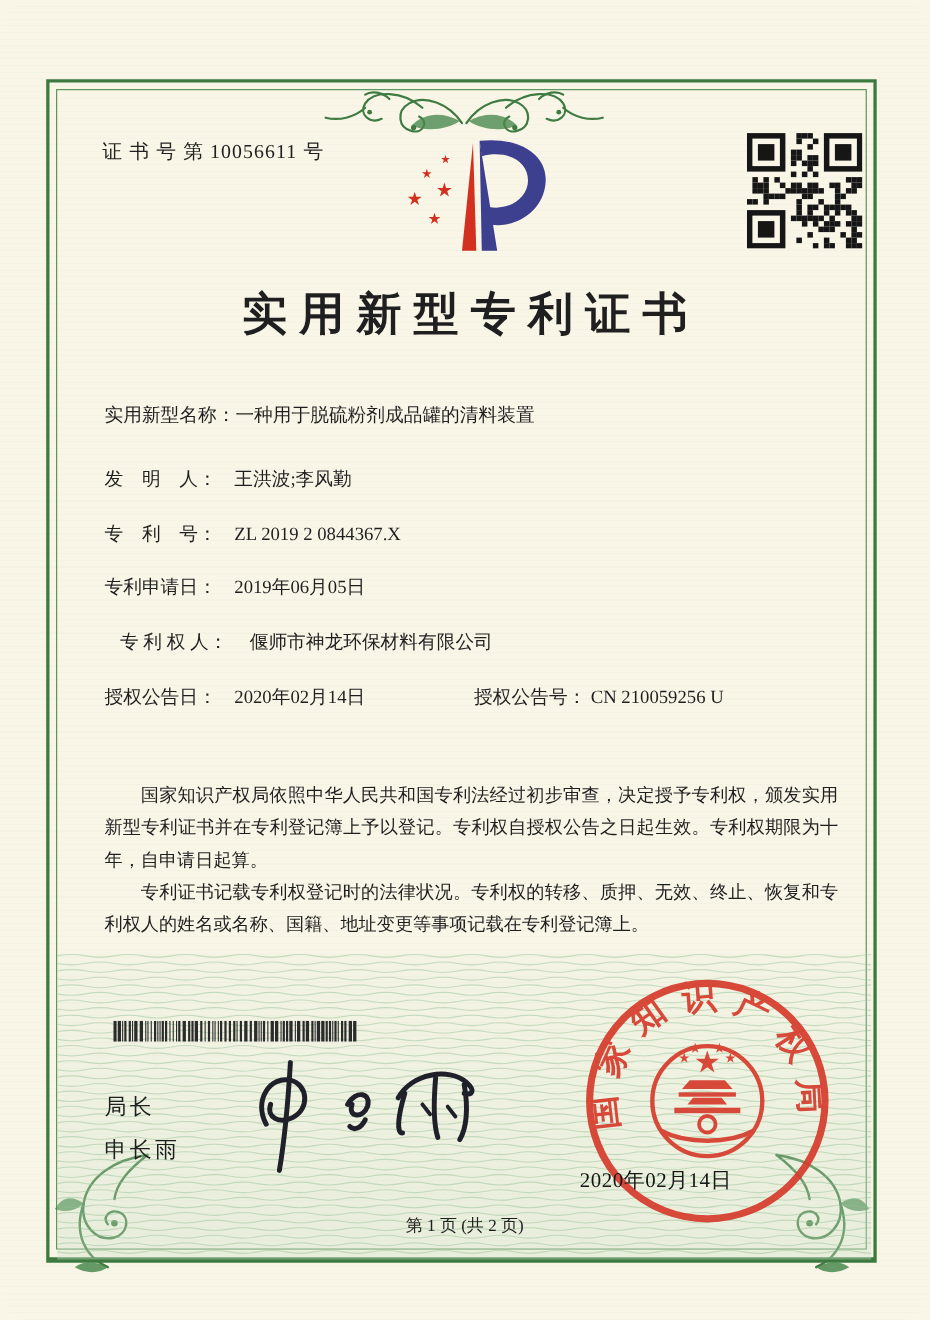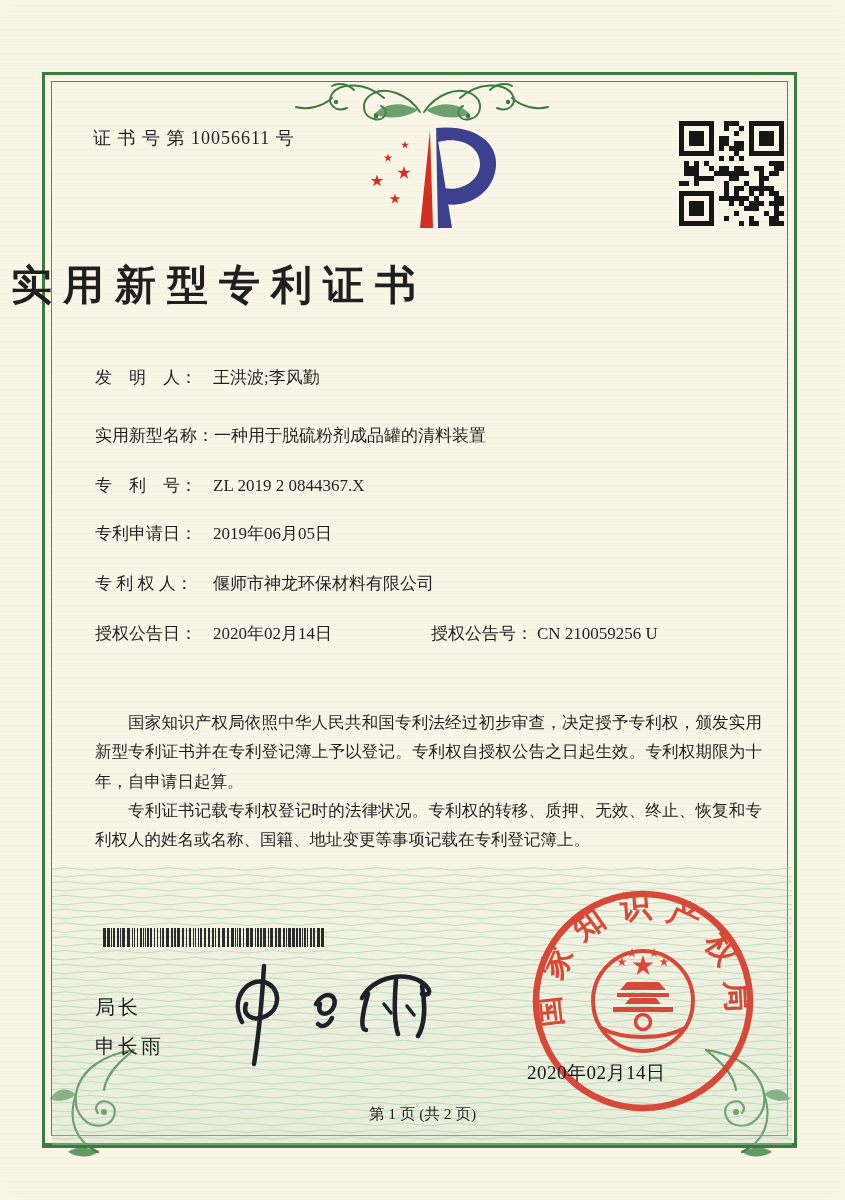--- a/index.html
+++ b/index.html
@@ -16,29 +16,29 @@
     border-radius:28px;
   }
   .abs{position:absolute;}
   
   .frame-outer{left:42px;top:72px;width:749px;height:1068px;border:3px solid #3c7a40;border-bottom-width:5px;}
   .frame-inner{left:51px;top:81px;width:735px;height:1053px;border:1px solid #4e8a52;}
   
   .cert-no{left:93px;top:126px;font-size:18px;letter-spacing:1px;}
   .logo{left:348px;top:120px;}
   .qr{left:679px;top:121px;}
-  .title{left:0;top:258px;width:100%;font-size:41px;font-weight:bold;letter-spacing:11px;padding-left:11px;box-sizing:border-box;}
+  .title{left:0;top:258px;width:100%;text-align:center;font-size:41px;font-weight:bold;letter-spacing:11px;padding-left:11px;box-sizing:border-box;}
   
   .fields{left:95px;top:366px;width:668px;font-size:17px;}
   .field-row{position:relative;height:21px;}
   .field-row:nth-child(1){margin-bottom:37px;}
   .field-row:nth-child(2){margin-bottom:29px;}
   .field-row:nth-child(3){margin-bottom:27px;}
   .field-row:nth-child(4){margin-bottom:29px;}
-  .field-row:nth-child(5){margin-bottom:29px;}
+  .field-row:nth-child(5){margin-bottom:29px;margin-left:14px;}
   .field-row:nth-child(6){margin-bottom:29px;}
   .flabel{display:inline-block;min-width:118px;}
   .grant{position:absolute;left:336px;top:0;}
   .grant .flabel{min-width:0;margin-right:4px;font-family:Liberation Mono, monospace;}
   
   .paras{left:95px;top:708px;width:667px;font-size:16.5px;line-height:1.78;text-align:justify;}
   .paras p{margin:0;text-indent:2em;}
   
   .band{left:52px;top:866px;width:740px;height:279px;background:linear-gradient(180deg, rgba(205,225,200,0.10), rgba(205,225,200,0.38));}
   .band svg{display:block;}
@@ -234,24 +234,24 @@
       <rect x="80" y="10" width="15" height="15"></rect>
       <rect x="0" y="70" width="35" height="35"></rect>
       <rect fill="#f9f6e8" x="5" y="75" width="25" height="25"></rect>
       <rect x="10" y="80" width="15" height="15"></rect>
     </svg>
 
   <div class="abs title">实用新型专利证书</div>
 
   <div class="abs fields">
     <div class="field-row">
+      <span class="flabel">实用新型名称：</span><span class="fvalue">一种用于脱硫粉剂成品罐的清料装置</span>
+    </div>
+    <div class="field-row">
       <span class="flabel">发　明　人：</span><span class="fvalue">王洪波;李风勤</span>
-    </div>
-    <div class="field-row">
-      <span class="flabel">实用新型名称：</span><span class="fvalue">一种用于脱硫粉剂成品罐的清料装置</span>
     </div>
     <div class="field-row">
       <span class="flabel">专　利　号：</span><span class="fvalue">ZL 2019 2 0844367.X</span>
     </div>
     <div class="field-row">
       <span class="flabel">专利申请日：</span><span class="fvalue">2019年06月05日</span>
     </div>
     <div class="field-row">
       <span class="flabel">专 利 权 人：</span><span class="fvalue">偃师市神龙环保材料有限公司</span>
     </div>

